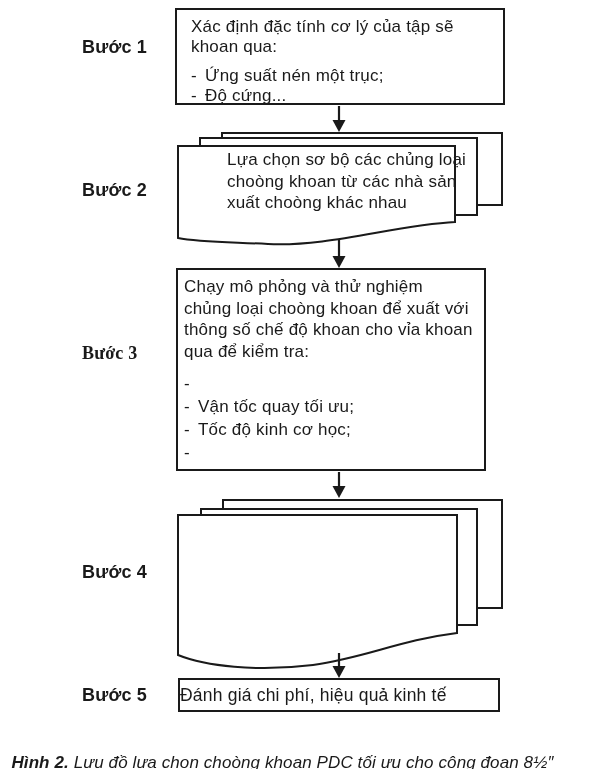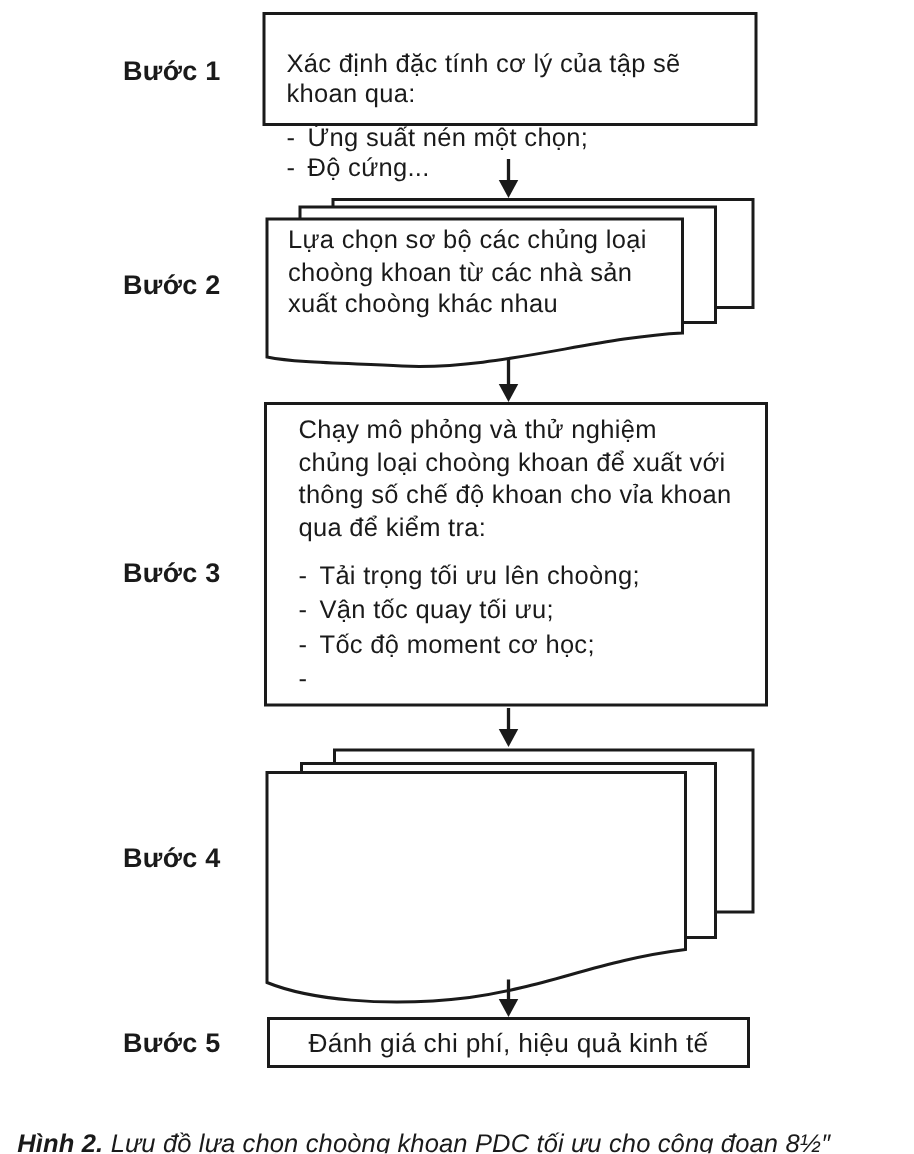--- a/index.html
+++ b/index.html
@@ -18,50 +18,50 @@
   .shapes line { stroke:var(--ink); stroke-width:2.2; }
   .shapes polygon { fill:var(--ink); stroke:none; }
 
   .step-label {
     position:absolute; left:82px; z-index:2;
     font-size:18px; font-weight:700; letter-spacing:0.2px;
     white-space:nowrap;
   }
   .label-1 { top:37px;text-align:right; }
   .label-2 { top:180px;text-align:right; }
-  .label-3 { top:372px; }
+  .label-3 { top:343px;font-family:Liberation Serif, serif; }
   .label-4 { top:562px; }
   .label-5 { top:685px; }
 
   .box {
     position:absolute; z-index:2;
     border:2px solid var(--ink);
     background:#ffffff;
     font-size:17px; letter-spacing:0.2px;
   }
-  .box-1 { left:175px; top:8px;   width:330px; height:76px;  padding:22px 14px; }
-  .box-3 { left:176px; top:268px; width:336px; height:203px; padding:6px 21px; }
+  .box-1 { left:175px; top:8px;   width:330px; height:97px;  padding:6px 14px; }
+  .box-3 { left:176px; top:268px; width:310px; height:203px; padding:6px 6px; }
   .box-5 { left:178px; top:678px; width:322px; height:34px;
-           display:flex; align-items:center; justify-content:center;
+           display:flex; align-items:center; justify-content:flex-start;
            font-size:17.5px; }
 
   .para { white-space:nowrap; }
   .box-1 .para { line-height:20px; margin-top:1px; }
   .box-3 .para { line-height:21.5px; }
 
   .bullets { margin-top:9px; }
   .box-3 .bullets { margin-top:10px; }
   .bullet-row { display:flex; white-space:nowrap; }
   .box-1 .bullet-row { line-height:20px; }
   .box-3 .bullet-row { line-height:23px; }
   .bullet-row .dash { width:14px; flex:0 0 14px; }
 
   .doc-text {
     position:absolute; z-index:2;
-    font-size:17px; letter-spacing:0.2px; white-space:nowrap;
+    font-size:17px; letter-spacing:0.2px; white-space:nowrap;margin-left:35px;
   }
   .doc-text-2 { left:192px; top:149px; line-height:21.5px; }
   .doc-text-4 { left:194px; top:526px; line-height:21px; }
 
   .caption {
     position:absolute; z-index:2;
     left:0; top:715px; width:565px;
     text-align:center;
     font-style:italic; font-stretch:condensed;
     font-size:17px; letter-spacing:0.1px;
@@ -118,45 +118,44 @@
   <div class="step-label label-2">Bước 2</div>
   <div class="step-label label-3">Bước 3</div>
   <div class="step-label label-4">Bước 4</div>
   <div class="step-label label-5">Bước 5</div>
 
   <div class="box box-1">
     <div class="para">Xác định đặc tính cơ lý của tập sẽ<br>khoan qua:</div>
     <div class="bullets">
         <div class="bullet-row">
           <span class="dash">-</span>
-          <span>Ứng suất nén một chọn;</span>
+          <span>Ứng suất nén một trục;</span>
         </div>
         <div class="bullet-row">
           <span class="dash">-</span>
           <span>Độ cứng...</span>
         </div>
       </div>
   </div>
 
   <div class="doc-text doc-text-2">Lựa chọn sơ bộ các chủng loại<br>choòng khoan từ các nhà sản<br>xuất choòng khác nhau</div>
 
   <div class="box box-3">
     <div class="para">Chạy mô phỏng và thử nghiệm<br>chủng loại choòng khoan để xuất với<br>thông số chế độ khoan cho vỉa khoan<br>qua để kiểm tra:</div>
     <div class="bullets">
         <div class="bullet-row">
           <span class="dash">-</span>
-          <span>Tải trọng tối ưu lên choòng;</span>
         </div>
         <div class="bullet-row">
           <span class="dash">-</span>
           <span>Vận tốc quay tối ưu;</span>
         </div>
         <div class="bullet-row">
           <span class="dash">-</span>
-          <span>Tốc độ moment cơ học;</span>
+          <span>Tốc độ kinh cơ học;</span>
         </div>
         <div class="bullet-row">
           <span class="dash">-</span>
         </div>
       </div>
   </div>
 
 
   <div class="box box-5">
     <div class="para">Đánh giá chi phí, hiệu quả kinh tế</div>

